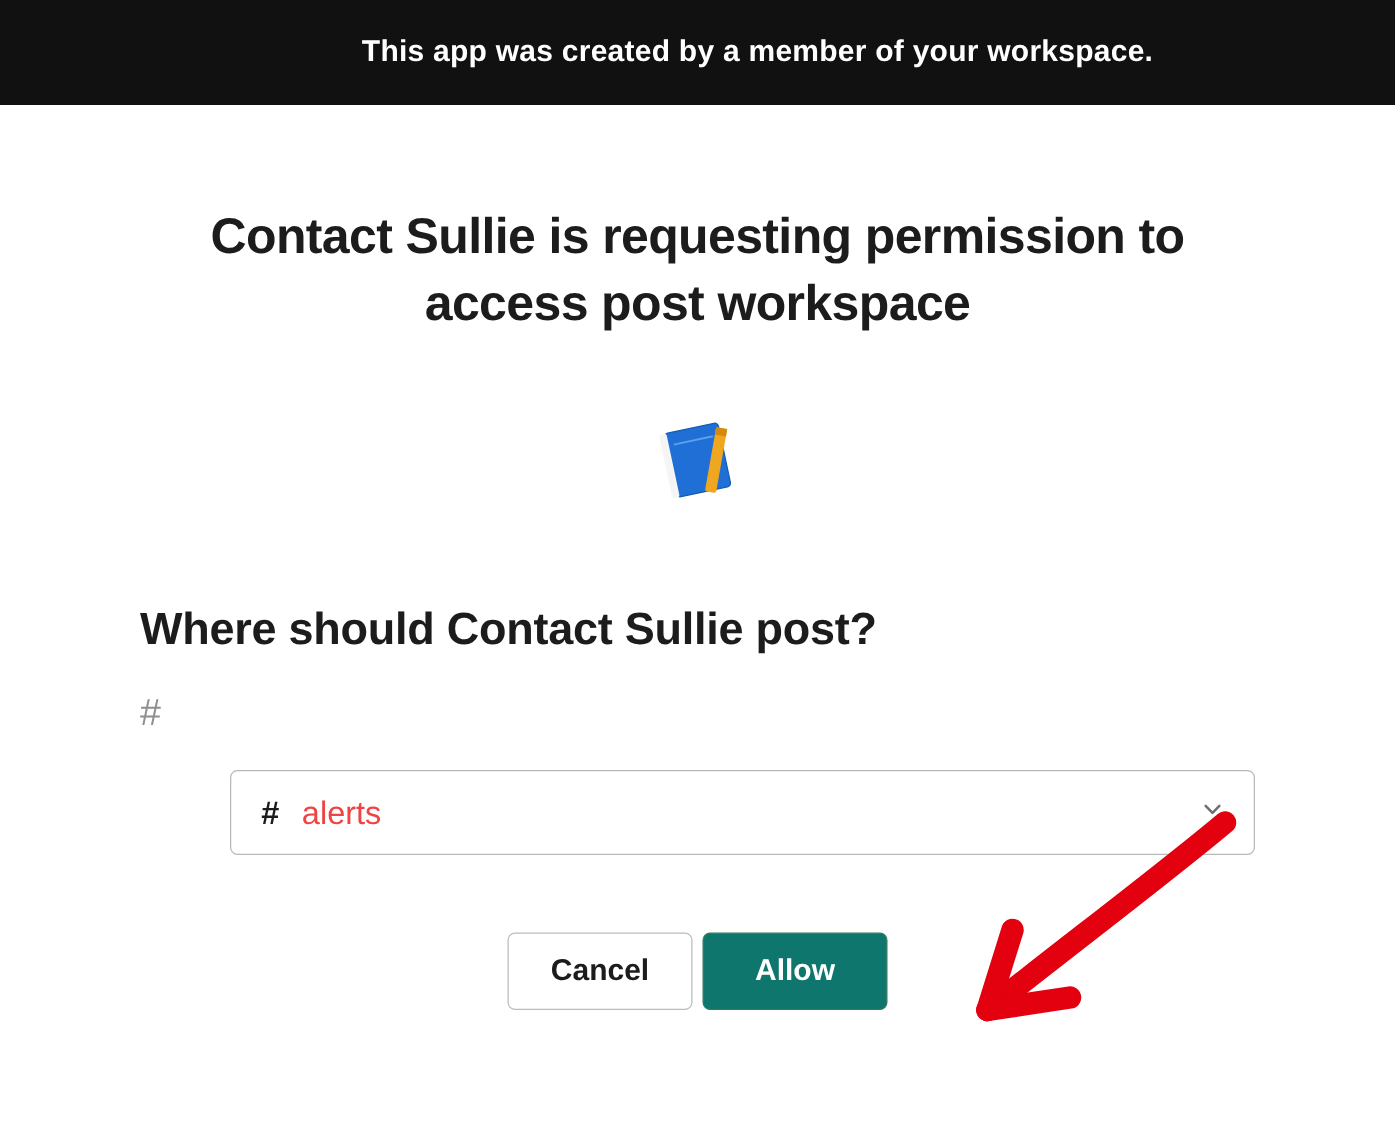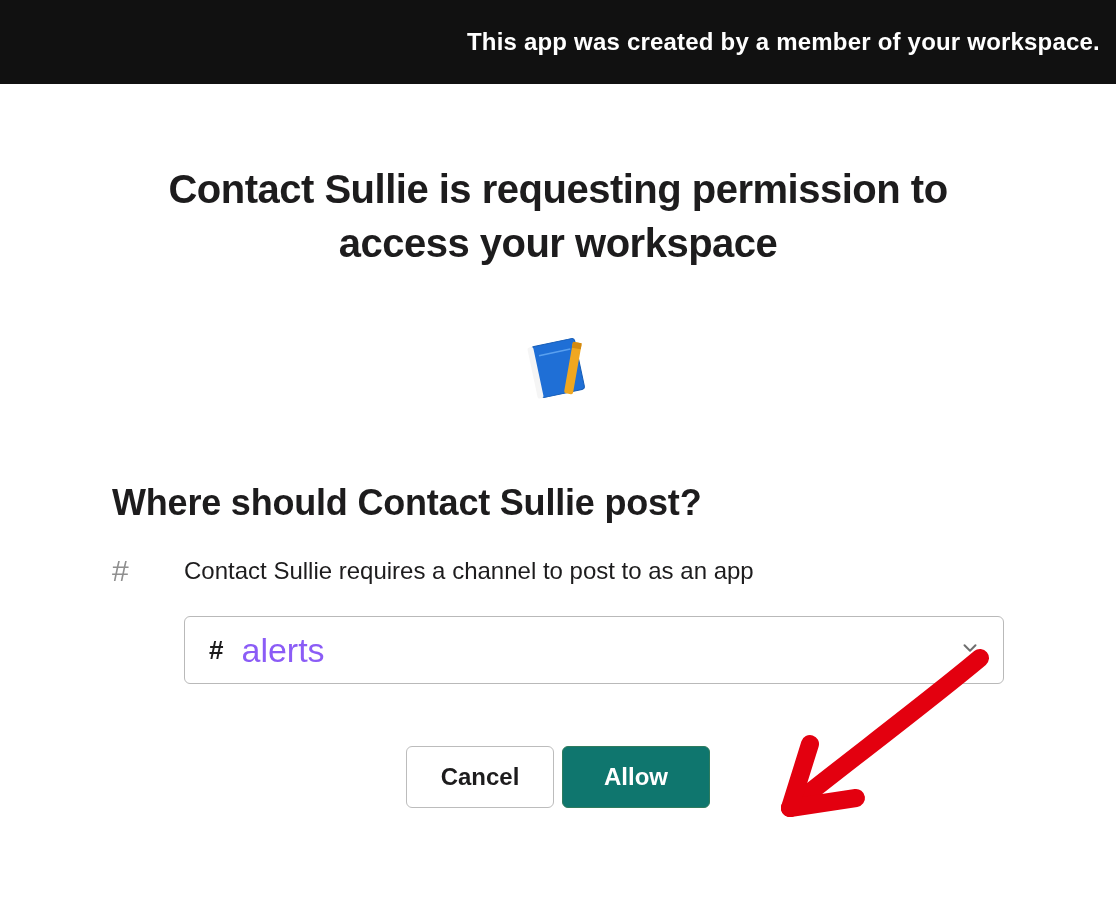--- a/index.html
+++ b/index.html
@@ -13,21 +13,21 @@
       width: 1116px;
       height: 912px;
       overflow: hidden;
     }
     .banner {
       background: #111111;
       color: #ffffff;
       font-weight: 700;
       font-size: 24px;
       padding: 28px 16px;
-      text-align: right;
+      text-align: center;
       padding-left: 112px;
       letter-spacing: 0.2px;
     }
     .content {
       padding: 0 112px;
     }
     .headline {
       font-size: 40px;
       font-weight: 800;
       color: #1d1c1d;
@@ -86,22 +86,22 @@
       cursor: pointer;
       background: #ffffff;
     }
     .select .hash {
       font-size: 26px;
       color: #1d1c1d;
       font-weight: 600;
       margin-right: 18px;
     }
     .select .value {
-      font-size: 34px;
-      color: #8b5cf6;
+      font-size: 26px;
+      color: #ef4444;
       font-weight: 400;
     }
     .select .chev {
       position: absolute;
       right: 22px;
       top: 50%;
       transform: translateY(-50%);
       color: #6f6f6f;
     }
     .buttons {
@@ -141,21 +141,21 @@
   </style>
 </head>
 <body>
 
 <div class="banner">
   <span>This app was created by a member of your workspace.</span>
 </div>
 
 <div class="content">
 
-  <h1 class="headline">Contact Sullie is requesting permission to access your workspace</h1>
+  <h1 class="headline">Contact Sullie is requesting permission to access post workspace</h1>
 
   <div class="app-icon-wrap">
     <div class="app-icon">
       <svg viewBox="0 0 80 80" width="80" height="80">
 
         <g transform="translate(12,10) rotate(-12 28 30)">
           <rect x="6" y="4" width="44" height="52" rx="3" fill="#1f6fd6"></rect>
           <rect x="6" y="4" width="44" height="52" rx="3" fill="none" stroke="#145bb5" stroke-width="1"></rect>
           <line x1="12" y1="14" x2="44" y2="14" stroke="#5aa0ef" stroke-width="1.5"></line>
 
@@ -167,21 +167,20 @@
           <rect x="0" y="0" width="9" height="6" fill="#d48a10"></rect>
         </g>
       </svg>
     </div>
   </div>
 
   <h2 class="question">Where should Contact Sullie post?</h2>
 
   <div class="row">
     <span class="hash-lead">#</span>
-    <span class="desc">Contact Sullie requires a channel to post to as an app</span>
   </div>
 
   <div class="select-wrap">
     <div class="select">
       <span class="hash">#</span>
       <span class="value">alerts</span>
       <span class="chev">
         <svg width="22" height="22" viewBox="0 0 24 24" fill="none" stroke="currentColor" stroke-width="2.2" stroke-linecap="round" stroke-linejoin="round">
           <polyline points="6 9 12 15 18 9"></polyline>
         </svg>

